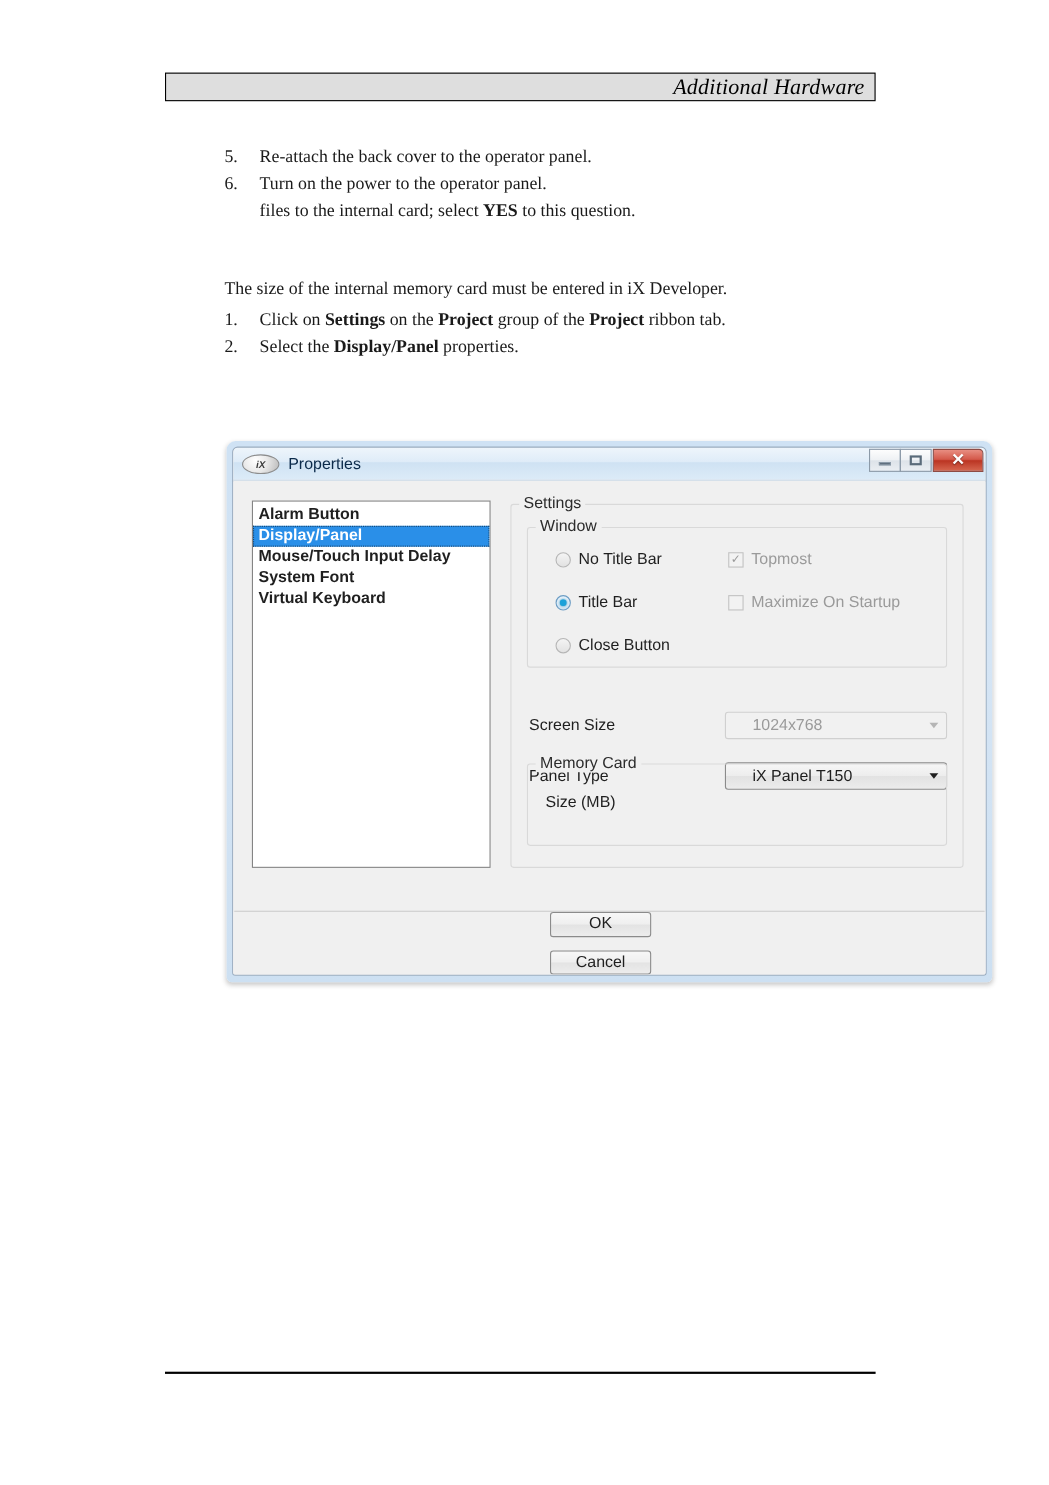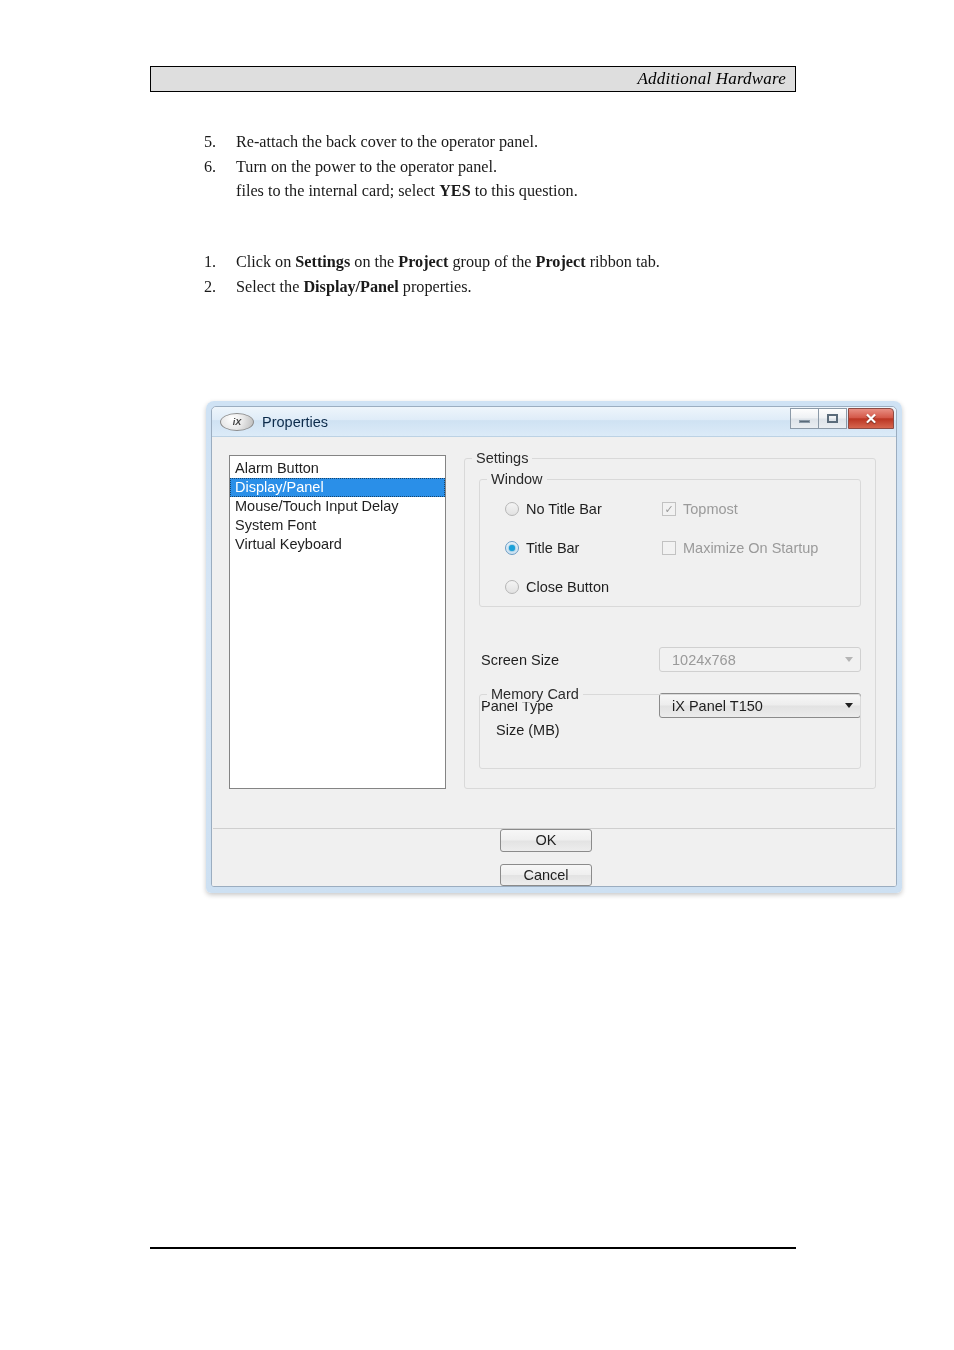--- a/index.html
+++ b/index.html
@@ -23,21 +23,21 @@
     background: #dedede;
     border: 1px solid #000000;
     display: flex;
     align-items: center;
     justify-content: flex-end;
     padding-right: 9px;
   }
   .page-header-title {
     font-family: "Liberation Serif", "DejaVu Serif", serif;
     font-style: italic;
-    font-size: 17px;
+    font-size: 20px;
     color: #000000;
     letter-spacing: .2px;
   }
 
   
   .doc-body {
     position: absolute;
     left: 204px;
     top: 132px;
     width: 600px;
@@ -166,20 +166,21 @@
 
   
   .list-box {
     position: absolute;
     left: 17px; top: 17px;
     width: 217px; height: 334px;
     background: #ffffff;
     border: 1px solid #848484;
     padding: 3px 0 0 0;
     overflow: hidden;
+    font-weight: bold;
   }
   .list-item {
     height: 19px;
     line-height: 19px;
     padding-left: 5px;
     font-size: 14.5px;
     color: #1f1f1f;
     white-space: nowrap;
   }
   .list-item.selected {
@@ -267,21 +268,21 @@
     font-size: 14.5px;
     color: #1f1f1f;
   }
   .combo {
     position: absolute;
     height: 25px;
     border: 1px solid #adadad;
     border-radius: 3px;
     display: flex;
     align-items: center;
-    padding-left: 12px;
+    padding-left: 24px;
     font-size: 14.5px;
   }
   .combo.disabled {
     background: #f1f1f1;
     border-color: #d0d0d0;
     color: #9a9a9a;
   }
   .combo.enabled {
     background: linear-gradient(to bottom, #f7f7f7 0%, #ededed 48%, #e2e2e2 52%, #ececec 100%);
     border-color: #8b8b8b;
@@ -378,20 +379,21 @@
     <span class="num">6.</span>
     <span class="txt">Turn on the power to the operator panel.</span>
   </div>
 
   <div class="cont-line">
     <span>files to the internal card; select </span><b class="strong">YES</b><span> to this question.</span>
   </div>
 
   <div class="gap-block"></div>
 
+  <div class="para">The size of the internal memory card must be entered in iX Developer.</div>
 
   <div class="num-item">
     <span class="num">1.</span>
     <span class="txt"><span>Click on </span><b class="strong">Settings</b><span> on the </span><b class="strong">Project</b><span> group of the </span><b class="strong">Project</b><span> ribbon tab.</span></span>
   </div>
 
   <div class="num-item">
     <span class="num">2.</span>
     <span class="txt"><span>Select the </span><b class="strong">Display/Panel</b><span> properties.</span></span>
   </div>

